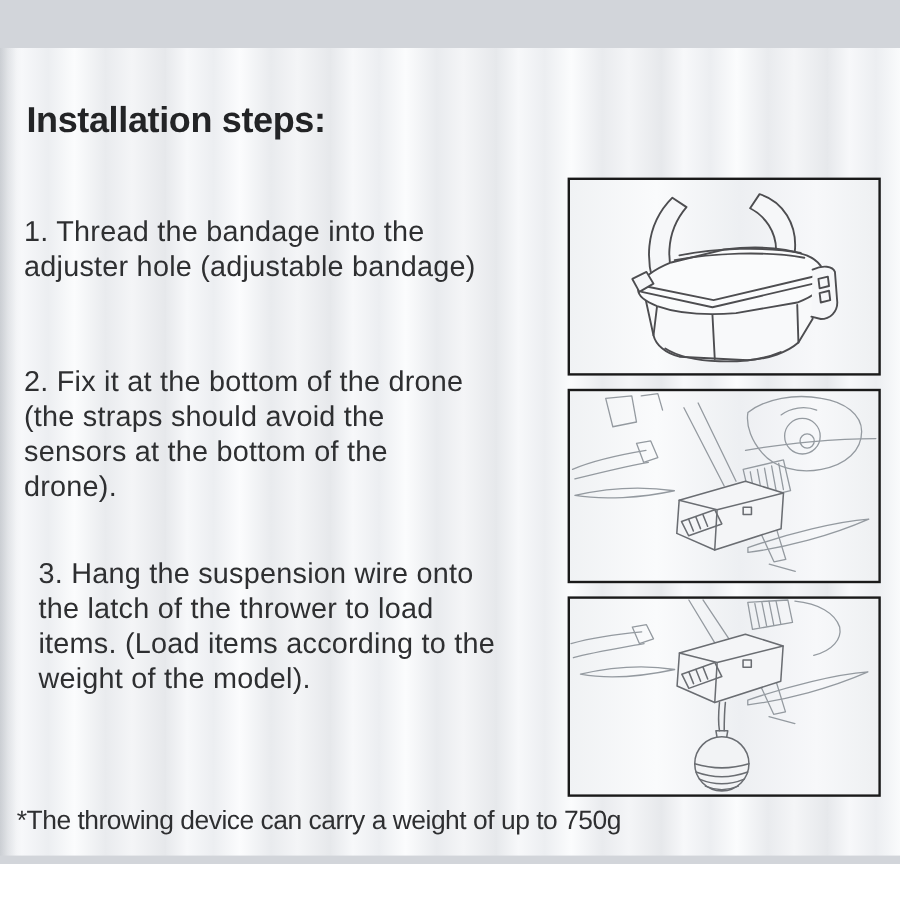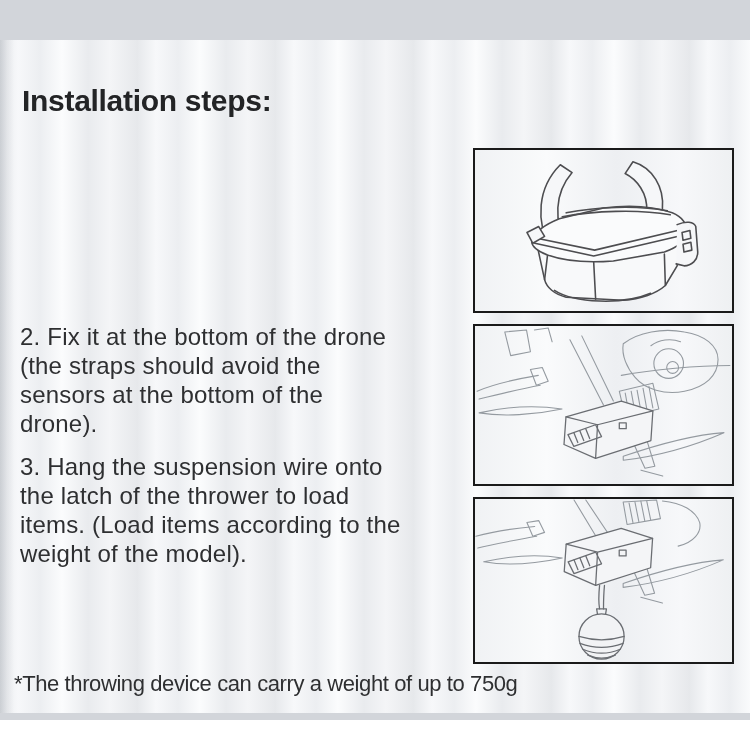--- a/index.html
+++ b/index.html
@@ -28,22 +28,22 @@
     color:var(--c-title,#232426);
   }
   .step{
     position:absolute;left:20px;width:470px;
     font-size:24px;line-height:29px;
     letter-spacing:0.2px;
     color:var(--c-text,#2e2f31);
     white-space:pre-line;
   }
   .step-1{top:179px;}
-  .step-2{top:322px;}
-  .step-3{top:452px;}
+  .step-2{top:304px;}
+  .step-3{top:464px;margin-left:12px;}
   .footnote{
     position:absolute;left:14px;top:671px;width:720px;
     font-size:22px;letter-spacing:-0.4px;
     color:var(--c-text,#2e2f31);
   }
   .figure{
     position:absolute;left:473px;width:261px;
     box-sizing:border-box;
     border:2.5px solid var(--c-frame-border,#1a1a1a);
     background:linear-gradient(90deg,#f0f2f4 0%,#fafbfc 28%,#edeff2 55%,#f7f8fa 80%,#eef0f2 100%);
@@ -59,20 +59,22 @@
 </head>
 <body>
 
 <div class="page">
 
   <div class="band band-top"></div>
   <div class="band band-bottom"></div>
 
   <h1 class="title">Installation steps:</h1>
 
+  <div class="step step-1">1. Thread the bandage into the
+adjuster hole (adjustable bandage)</div>
   <div class="step step-2">2. Fix it at the bottom of the drone
 (the straps should avoid the
 sensors at the bottom of the
 drone).</div>
   <div class="step step-3">3. Hang the suspension wire onto
 the latch of the thrower to load
 items. (Load items according to the
 weight of the model).</div>
 
   <div class="figure figure-1">

